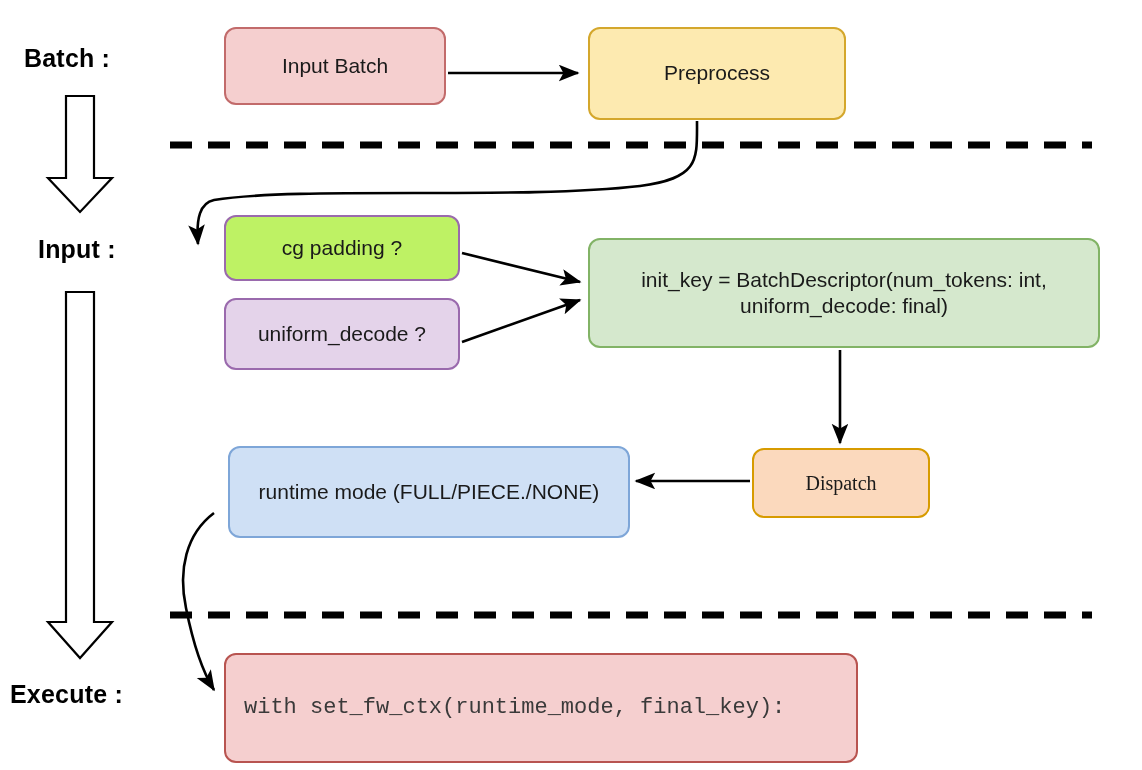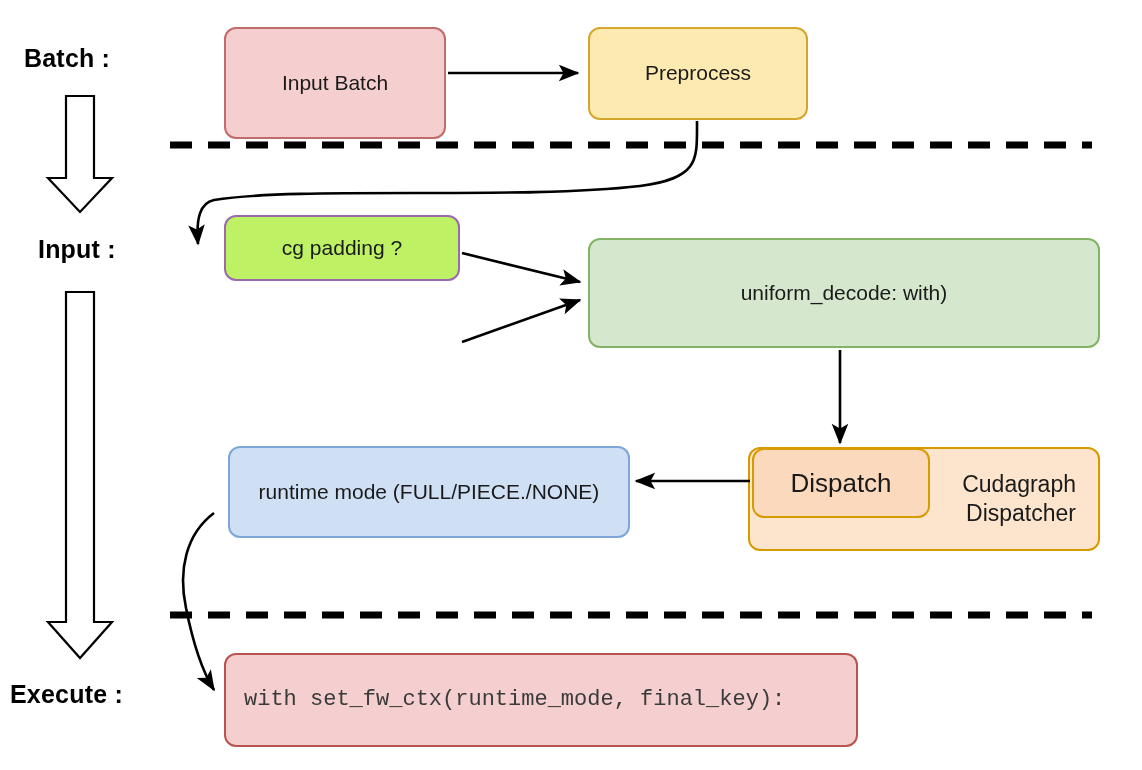--- a/index.html
+++ b/index.html
@@ -48,21 +48,22 @@
     font-family: "Liberation Mono", monospace;
     font-size: 22px;
     justify-content: flex-start;
     text-align: left;
     white-space: pre;
     padding-left: 18px;
     line-height: 1.35;
     color: #3a3a3a;
   }
   .node.small {
-    font-size: 26px;
+    font-size: 20px;
+    font-family: Liberation Serif, serif;
   }
   .node.group-label {
     align-items: center;
     justify-content: flex-end;
     padding-right: 22px;
     font-size: 23px;
   }
   
   #overlay {
     position: absolute;
@@ -77,43 +78,41 @@
 <body>
 
 <div id="canvas">
 
   <div class="stage-label" style="left:24px; top:44px;">Batch :</div>
 
   <div class="stage-label" style="left:38px; top:235px;">Input :</div>
 
   <div class="stage-label" style="left:10px; top:680px;">Execute :</div>
 
-  <div class="node" style="left:224px; top:27px; width:222px; height:112px; background:#f5cfcf; border-color:#c26b6b;">Input Batch</div>
+  <div class="node" style="left:224px; top:27px; width:222px; height:78px; background:#f5cfcf; border-color:#c26b6b;">Input Batch</div>
 
-  <div class="node" style="left:588px; top:27px; width:220px; height:93px; background:#fdeab0; border-color:#d4a72c;">Preprocess</div>
+  <div class="node" style="left:588px; top:27px; width:258px; height:93px; background:#fdeab0; border-color:#d4a72c;">Preprocess</div>
 
   <div class="node" style="left:224px; top:215px; width:236px; height:66px; background:#bef264; border-color:#9a6aad;">cg padding ?</div>
 
+  <div class="node" style="left:224px; top:298px; width:236px; height:72px; background:#e4d3ea; border-color:#9a6aad;">uniform_decode ?</div>
 
   <div class="node" style="left:588px; top:238px; width:512px; height:110px; background:#d5e8cd; border-color:#82b366; flex-direction:column;">
-    <span>uniform_decode: with)</span>
+    <span>init_key = BatchDescriptor(num_tokens: int,</span>
+    <span>uniform_decode: final)</span>
   </div>
 
   <div class="node" style="left:228px; top:446px; width:402px; height:92px; background:#cfe0f5; border-color:#7ea6d8; flex-direction:row;">
     <span>runtime mode (FULL/PIECE./NONE)</span>
   </div>
 
-  <div class="node group-label" style="left:748px; top:447px; width:352px; height:104px; background:#fde5cd; border-color:#d79b00; flex-direction:column; align-items:flex-end; justify-content:center;">
-    <span>Cudagraph</span>
-    <span>Dispatcher</span>
-  </div>
 
   <div class="node small" style="left:752px; top:448px; width:178px; height:70px; background:#fbd9bd; border-color:#d79b00;">Dispatch</div>
 
-  <div class="node code" style="left:224px; top:653px; width:634px; height:94px; background:#f5cfcf; border-color:#b85450; flex-direction:column; align-items:flex-start; justify-content:center;">
+  <div class="node code" style="left:224px; top:653px; width:634px; height:110px; background:#f5cfcf; border-color:#b85450; flex-direction:column; align-items:flex-start; justify-content:center;">
     <span>with set_fw_ctx(runtime_mode, final_key):</span>
   </div>
 
   <svg id="overlay" viewBox="0 0 1142 770">
     <defs>
       <marker id="arrowhead" markerWidth="9" markerHeight="9" refX="7.4" refY="3.2" orient="auto" markerUnits="strokeWidth">
         <path d="M0,0 L8,3.2 L0,6.4 L1.8,3.2 z" fill="#000000"></path>
       </marker>
     </defs>
 

